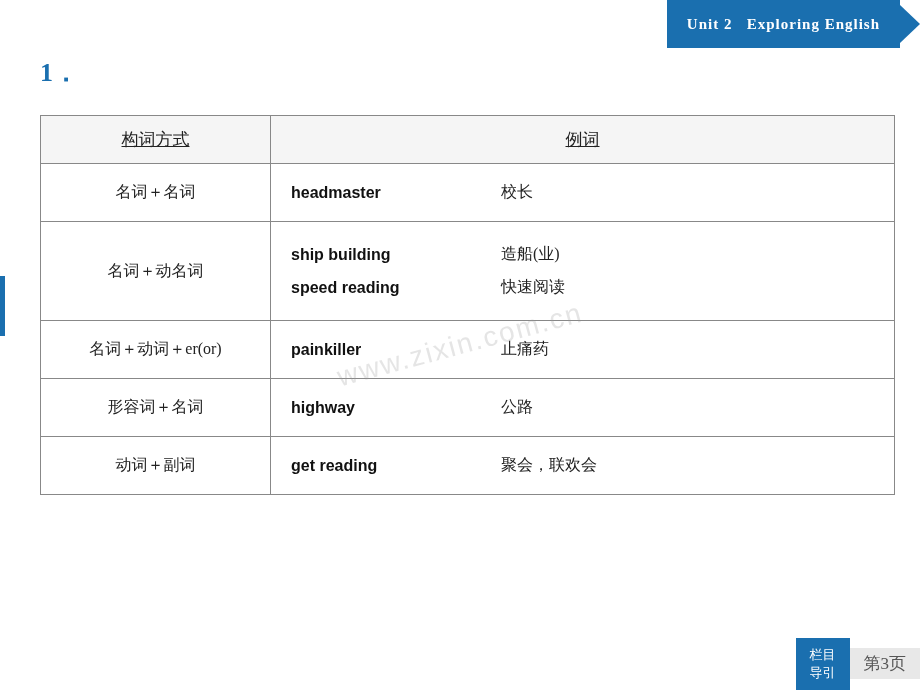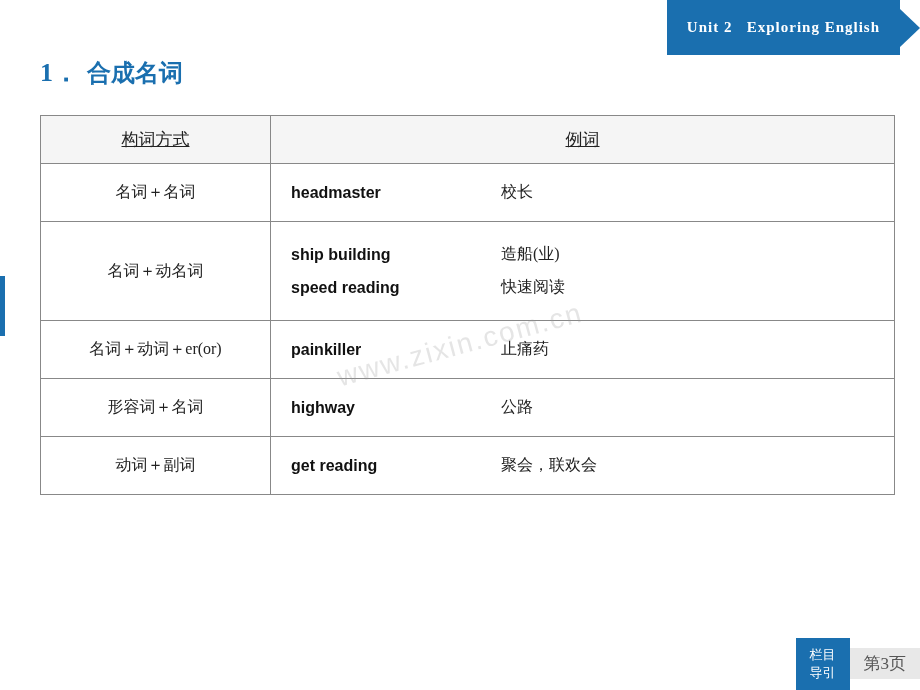--- a/index.html
+++ b/index.html
@@ -28,21 +28,21 @@
 
     .unit-badge {
       background-color: #1a6faf;
       color: white;
       padding: 8px 20px;
       font-size: 15px;
       font-weight: bold;
       letter-spacing: 1px;
       display: flex;
       align-items: center;
-      height: 55px;
+      height: 48px;
     }
 
     .chevron-right {
       width: 0;
       height: 0;
       border-top: 19px solid transparent;
       border-bottom: 19px solid transparent;
       border-left: 20px solid #1a6faf;
       position: relative;
     }
@@ -194,21 +194,20 @@
   <div class="chevron-right"></div>
 </div>
 
 <div class="left-bar"></div>
 
 <div class="watermark">www.zixin.com.cn</div>
 
 <div class="main-content">
   <div class="section-title">
     <span class="section-number">1．</span>
-    <span>合成名词</span>
   </div>
 
   <table class="vocab-table">
     <thead>
       <tr>
         <th>构词方式</th>
         <th>例词</th>
       </tr>
     </thead>
     <tbody id="table-body">

